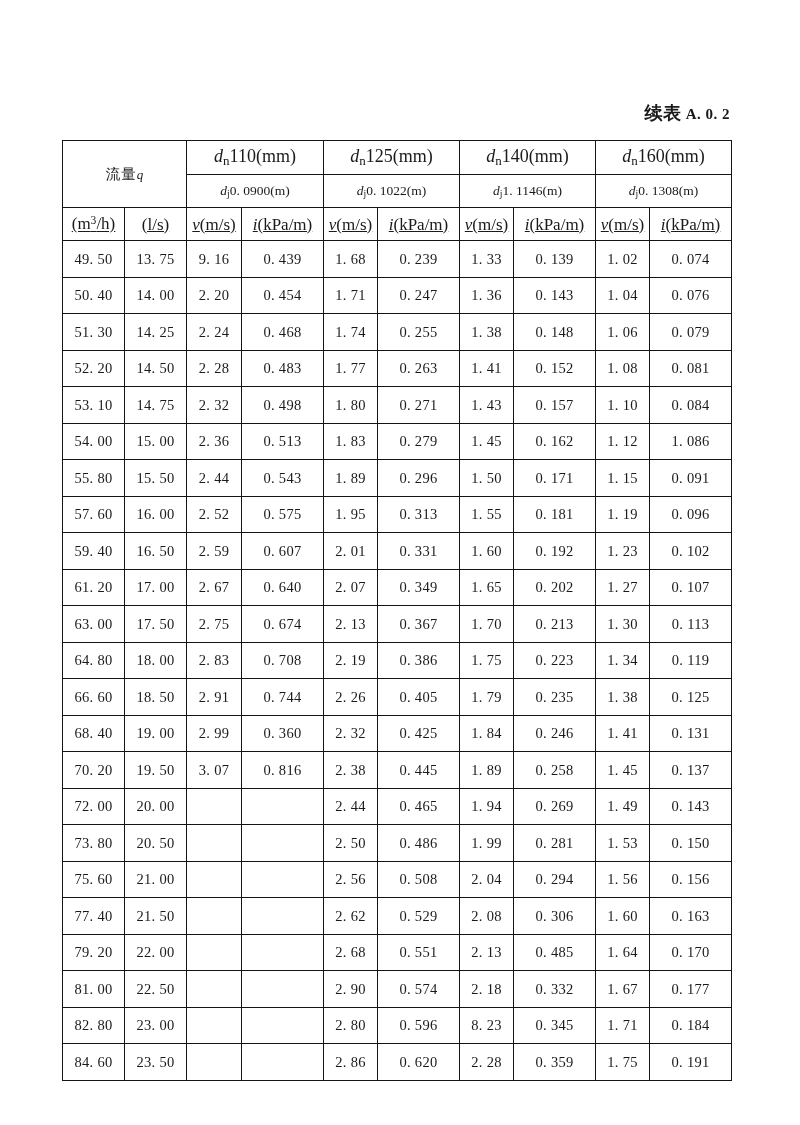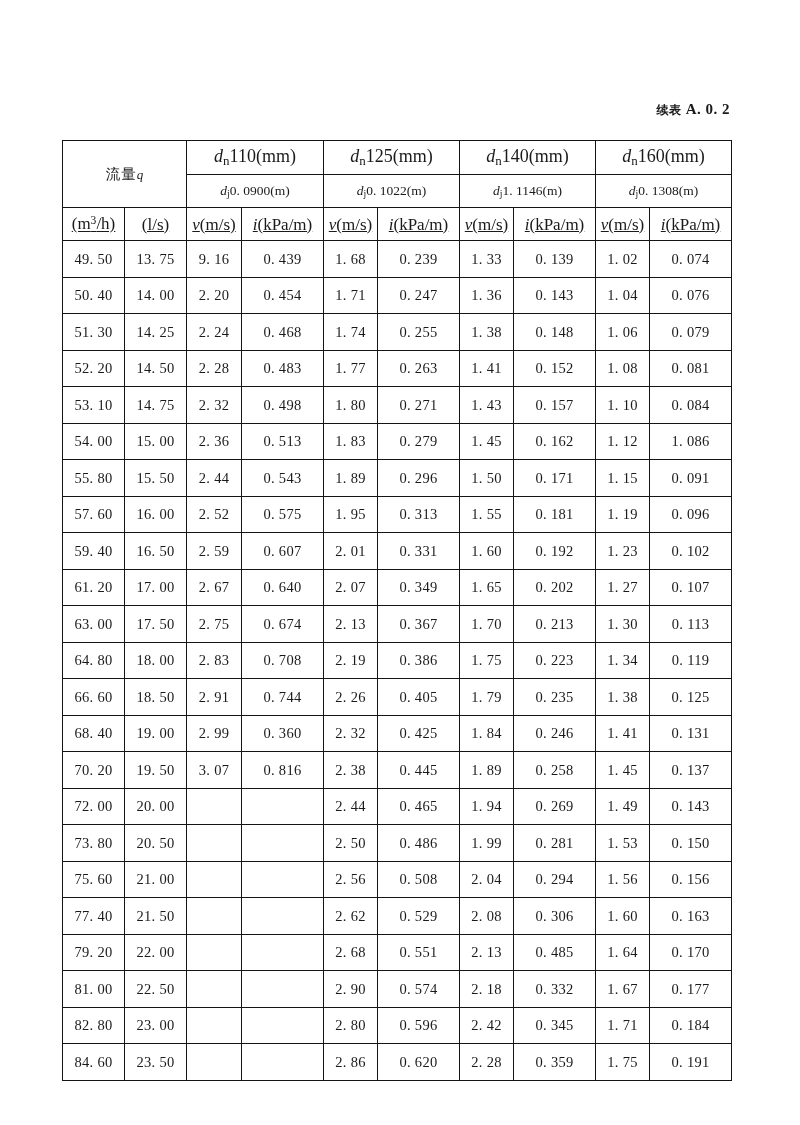--- a/index.html
+++ b/index.html
@@ -28,21 +28,21 @@
     top: 101px;
     font-family: "Liberation Serif", serif;
     font-weight: bold;
     font-size: 15px;
     letter-spacing: 0.5px;
     white-space: nowrap;
   }
   .running-head .cn {
     font-family: "DejaVu Sans", sans-serif;
     font-weight: bold;
-    font-size: 12px;
+    font-size: 18px;
   }
 
   
   .table-wrap {
     position: absolute;
     left: 62px;
     top: 140px;
     width: 626px;
   }
   table.flow {
@@ -462,21 +462,21 @@
             <td class="val">1. 67</td>
             <td class="val">0. 177</td>
           </tr>
           <tr>
             <td class="val">82. 80</td>
             <td class="val">23. 00</td>
             <td class="empty"></td>
             <td class="empty"></td>
             <td class="val">2. 80</td>
             <td class="val">0. 596</td>
-            <td class="val">2. 42</td>
+            <td class="val">8. 23</td>
             <td class="val">0. 345</td>
             <td class="val">1. 71</td>
             <td class="val">0. 184</td>
           </tr>
           <tr>
             <td class="val">84. 60</td>
             <td class="val">23. 50</td>
             <td class="empty"></td>
             <td class="empty"></td>
             <td class="val">2. 86</td>

